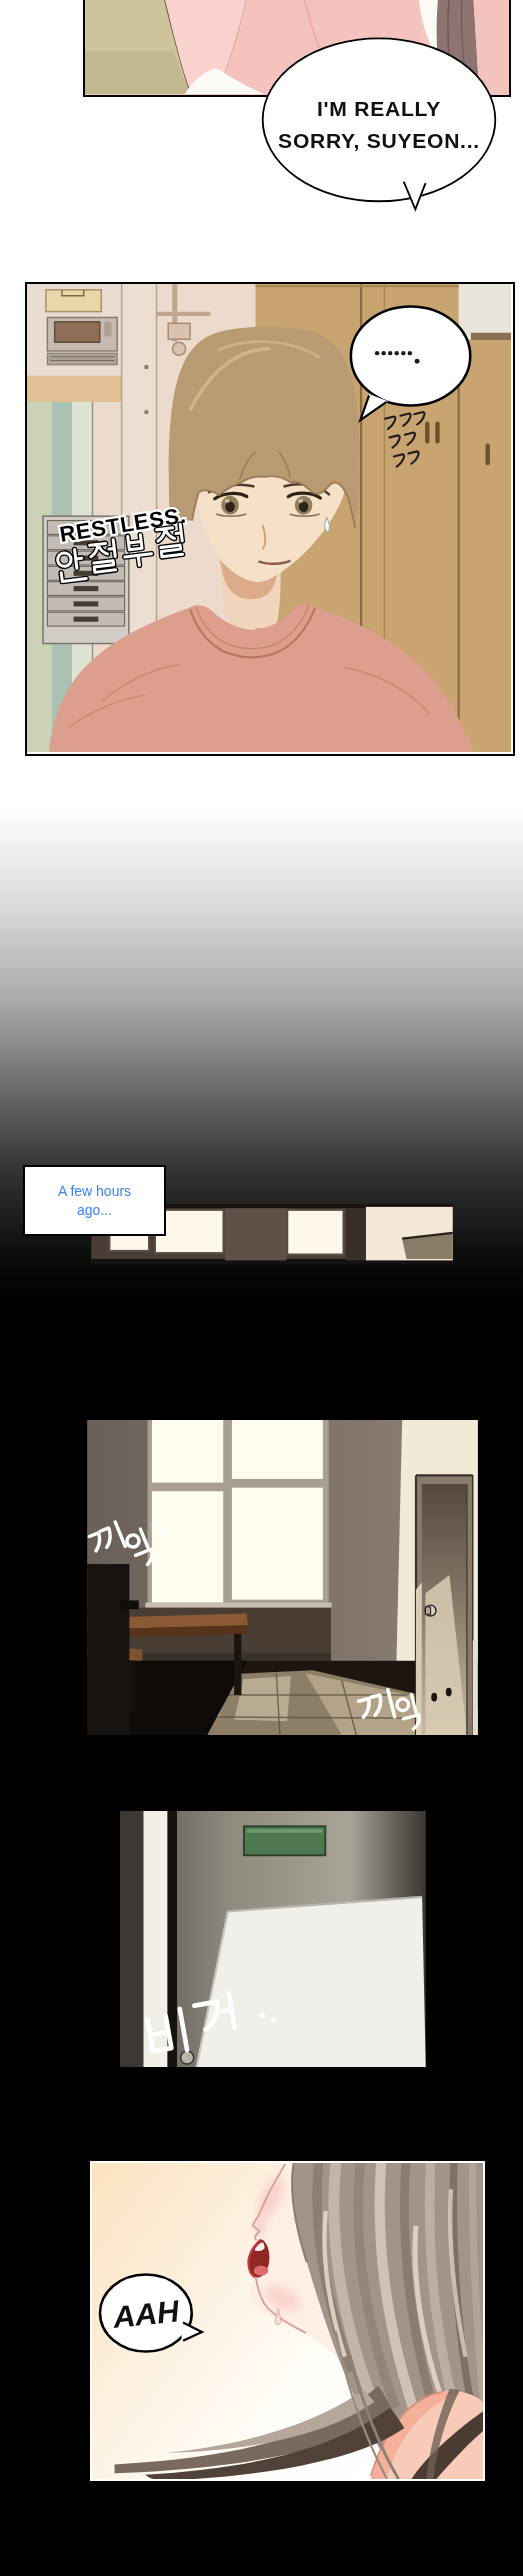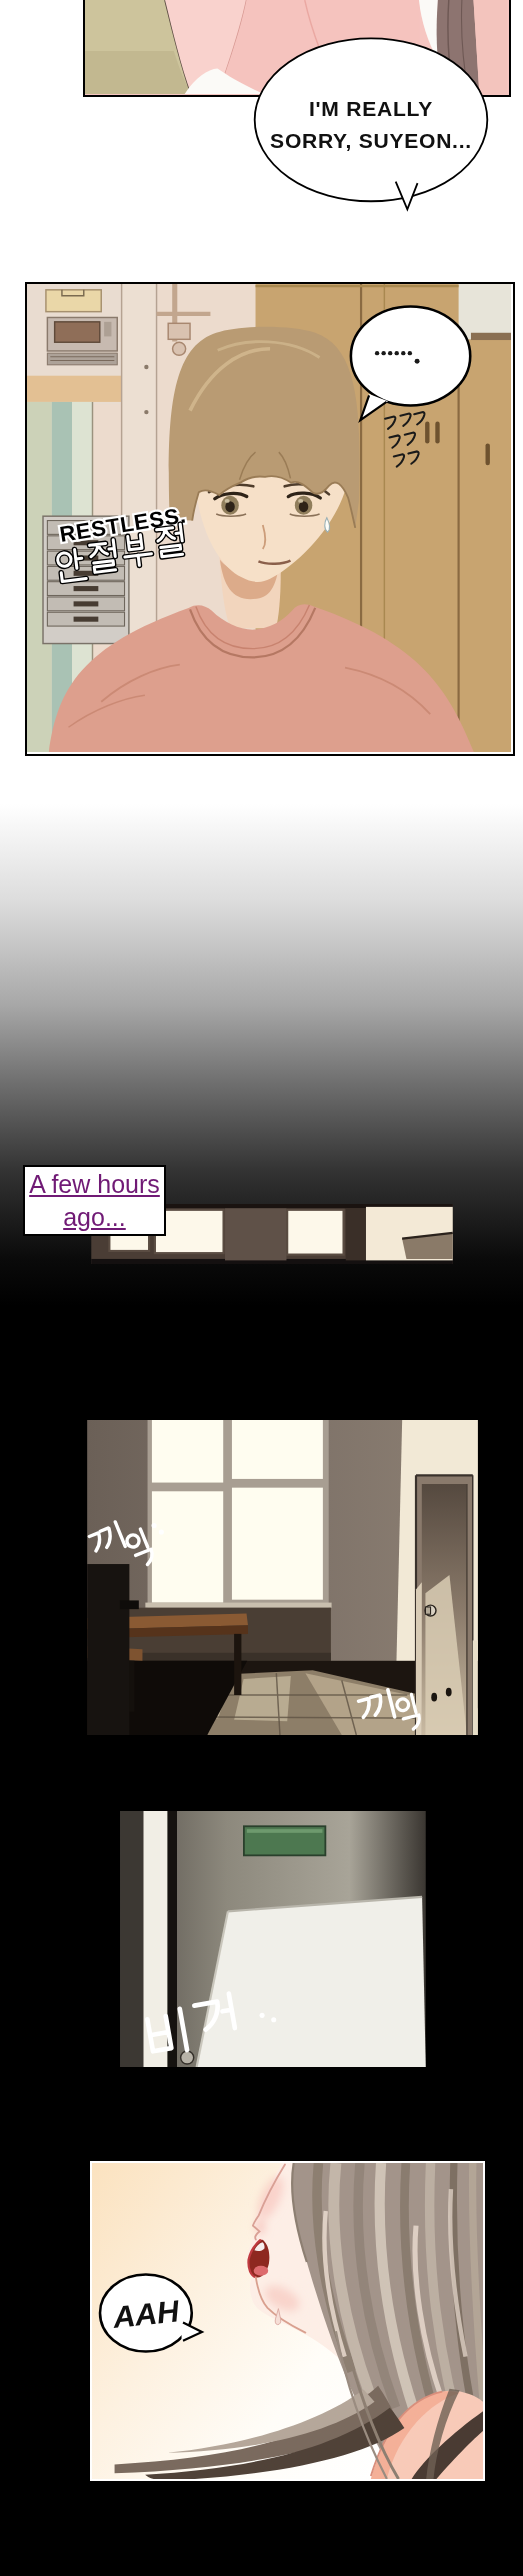--- a/index.html
+++ b/index.html
@@ -27,21 +27,21 @@
   <path d="M577,0 L603,0 L603,82 C590,60 580,30 577,0 Z" fill="#fbfaf7"></path>
 
   <path d="M603,0 L652,0 L660,129 L610,129 C600,80 600,40 603,0 Z" fill="#8d7470"></path>
   <path d="M618,0 C615,45 618,90 624,129" fill="none" stroke="#6e5854" stroke-width="2"></path>
   <path d="M636,0 C634,45 638,90 645,129" fill="none" stroke="#6e5854" stroke-width="1.5"></path>
 
   <path d="M652,0 L698,0 L698,129 L660,129 Z" fill="#f3c4bd"></path>
 </svg>
 </div>
 
-<div class="abs" style="left:240px;top:29px;width:262px;height:189px;">
+<div class="abs" style="left:248px;top:29px;width:262px;height:189px;">
 <svg width="262" height="189" viewBox="336 40 360 260">
   <ellipse cx="516" cy="165" rx="160" ry="112" fill="#ffffff" stroke="#000" stroke-width="2.5"></ellipse>
   <polygon points="550,248 566,288 580,248" fill="#ffffff"></polygon>
   <path d="M550,250 L566,288 L580,252" fill="none" stroke="#000" stroke-width="2.5"></path>
   <text x="516" y="160" font-size="29" font-weight="bold" text-anchor="middle" fill="#111" letter-spacing="1">I'M REALLY</text>
   <text x="516" y="204" font-size="29" font-weight="bold" text-anchor="middle" fill="#111" letter-spacing="1">SORRY, SUYEON...</text>
 </svg>
 </div>
 
 <div class="abs" style="left:25px;top:282px;width:490px;height:474px;border:2.9px solid #000;box-sizing:border-box;overflow:hidden;">
@@ -224,21 +224,21 @@
         <path d="M8,8 H56 M32,10 C30,24 20,36 8,42 M34,10 C38,24 48,36 58,40"></path>
             <path d="M80,0 V50 M64,26 H80"></path>
             <path d="M14,62 H72 V74 H14 V90 H76"></path>
       </g>
     </g>
   </g>
 </svg>
 </div>
 
 <div class="abs" style="left:23px;top:1165px;width:143px;height:71px;background:#fff;border:2.5px solid #000;box-sizing:border-box;z-index:5;display:flex;align-items:center;justify-content:center;text-align:center;">
-  <div style="font-size:25px;color:#701a75;line-height:1.3;text-decoration:underline;">A few hours<br>ago...</div>
+  <div style="font-size:14px;color:#3b82f6;line-height:1.3;">A few hours<br>ago...</div>
 </div>
 
 <div class="abs" style="left:90px;top:1204px;width:364px;height:60px;">
 <svg width="364" height="60" viewBox="0 0 500 83">
 
   <rect x="0" y="0" width="500" height="83" fill="#4a3d35"></rect>
   <rect x="0" y="0" width="500" height="6" fill="#1a1310"></rect>
   <rect x="0" y="76" width="500" height="7" fill="#141010"></rect>
 
   <rect x="25" y="10" width="55" height="55" fill="#fdf8ea" stroke="#5a4c42" stroke-width="3"></rect>

